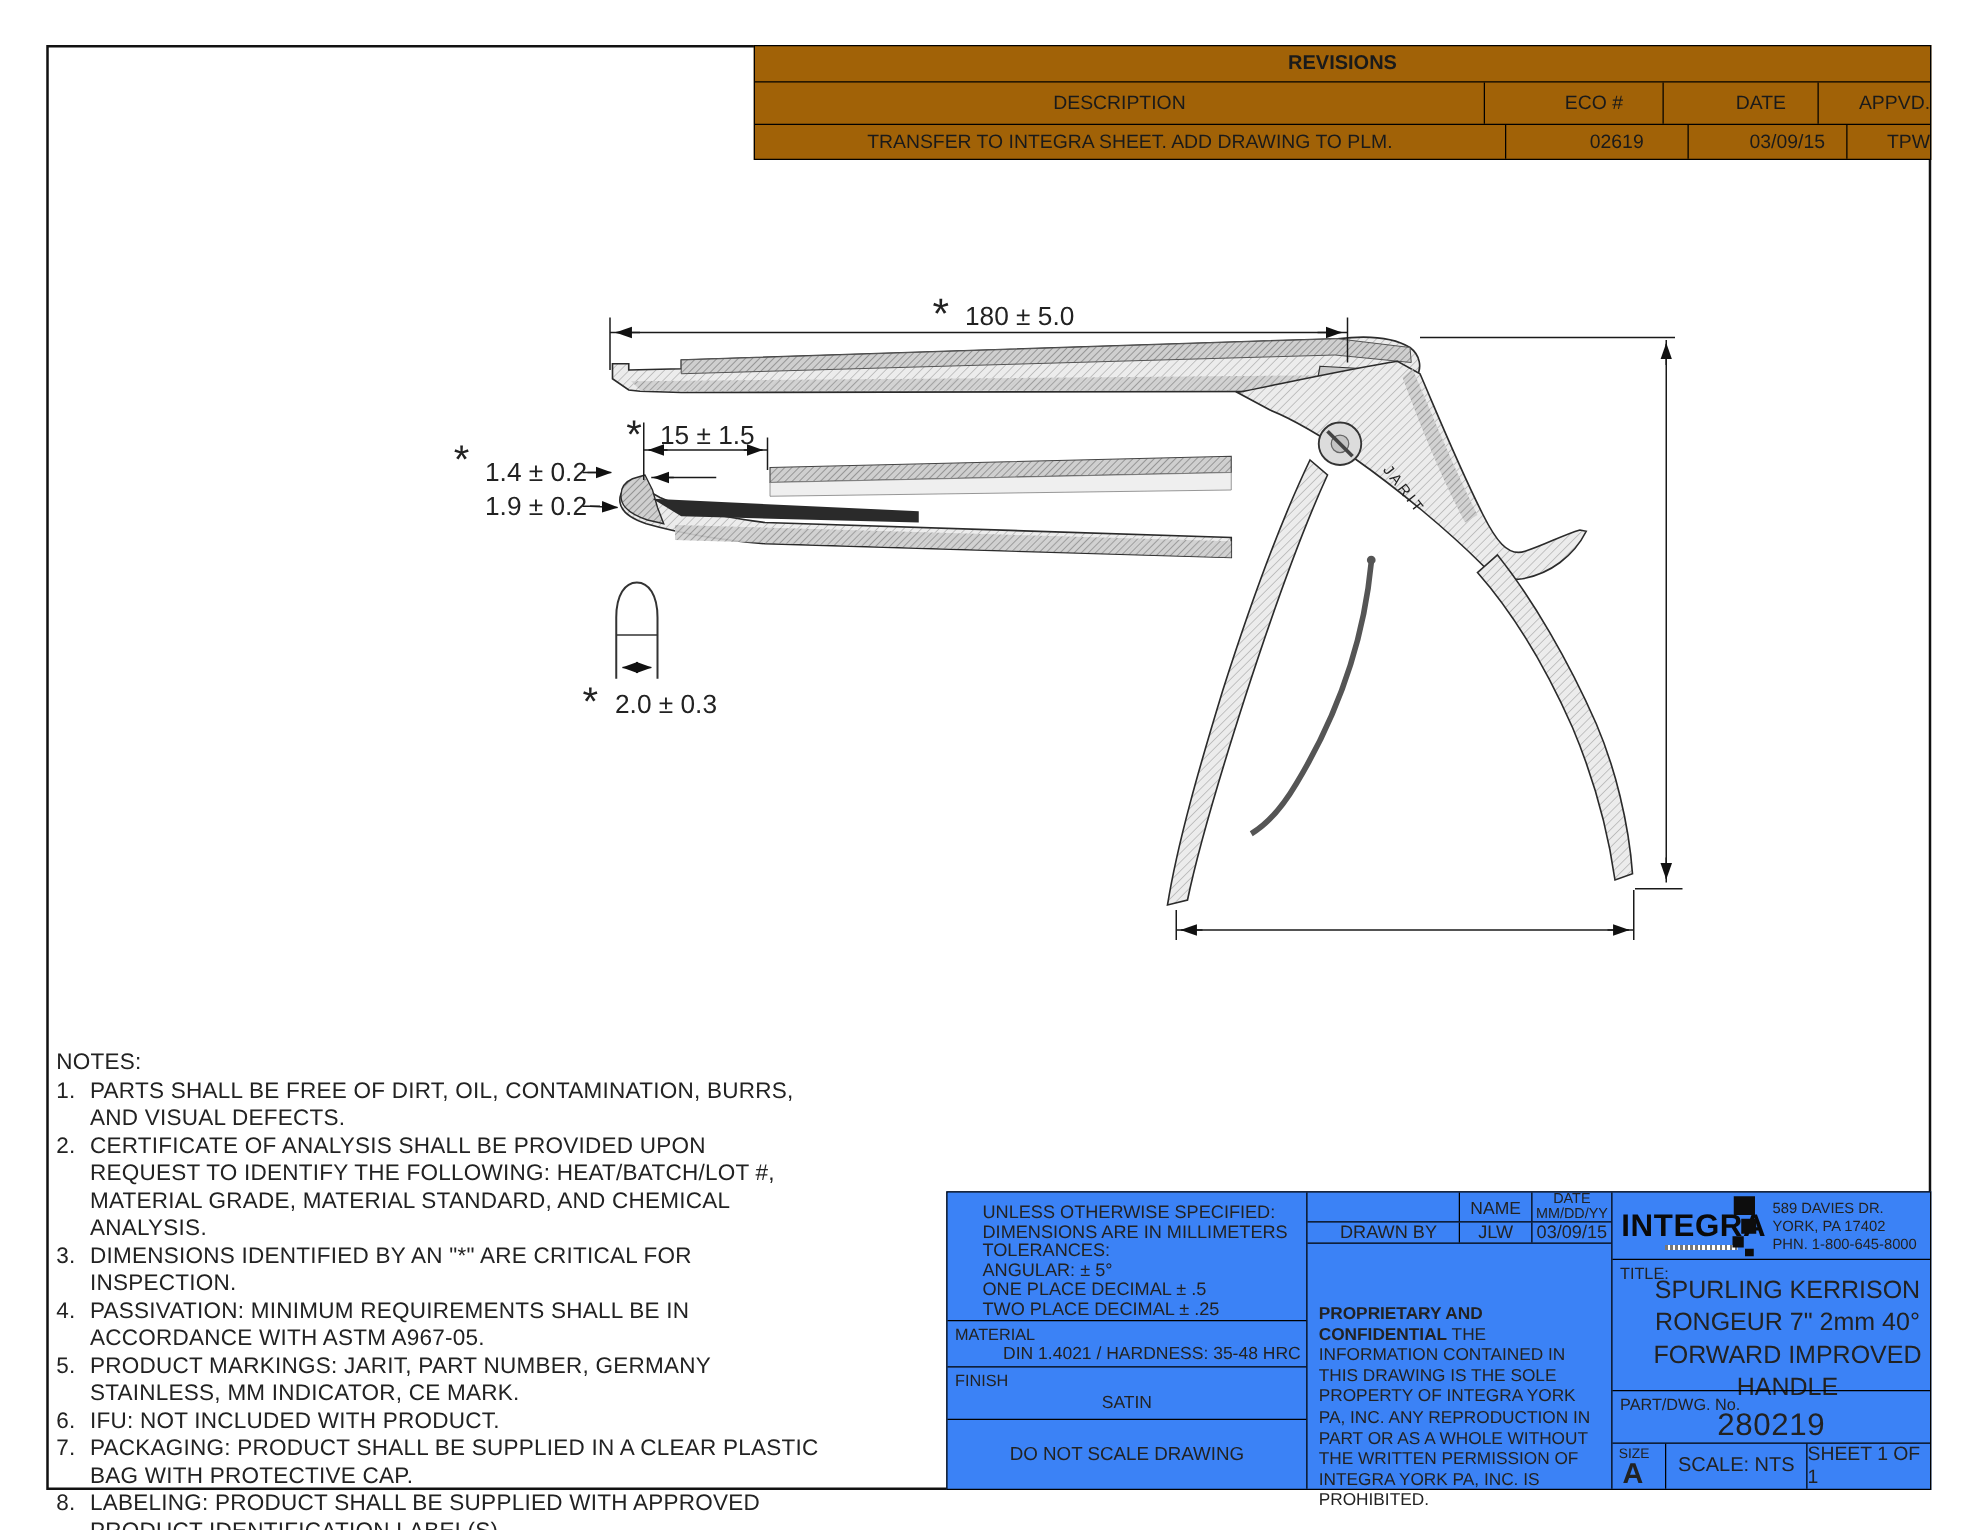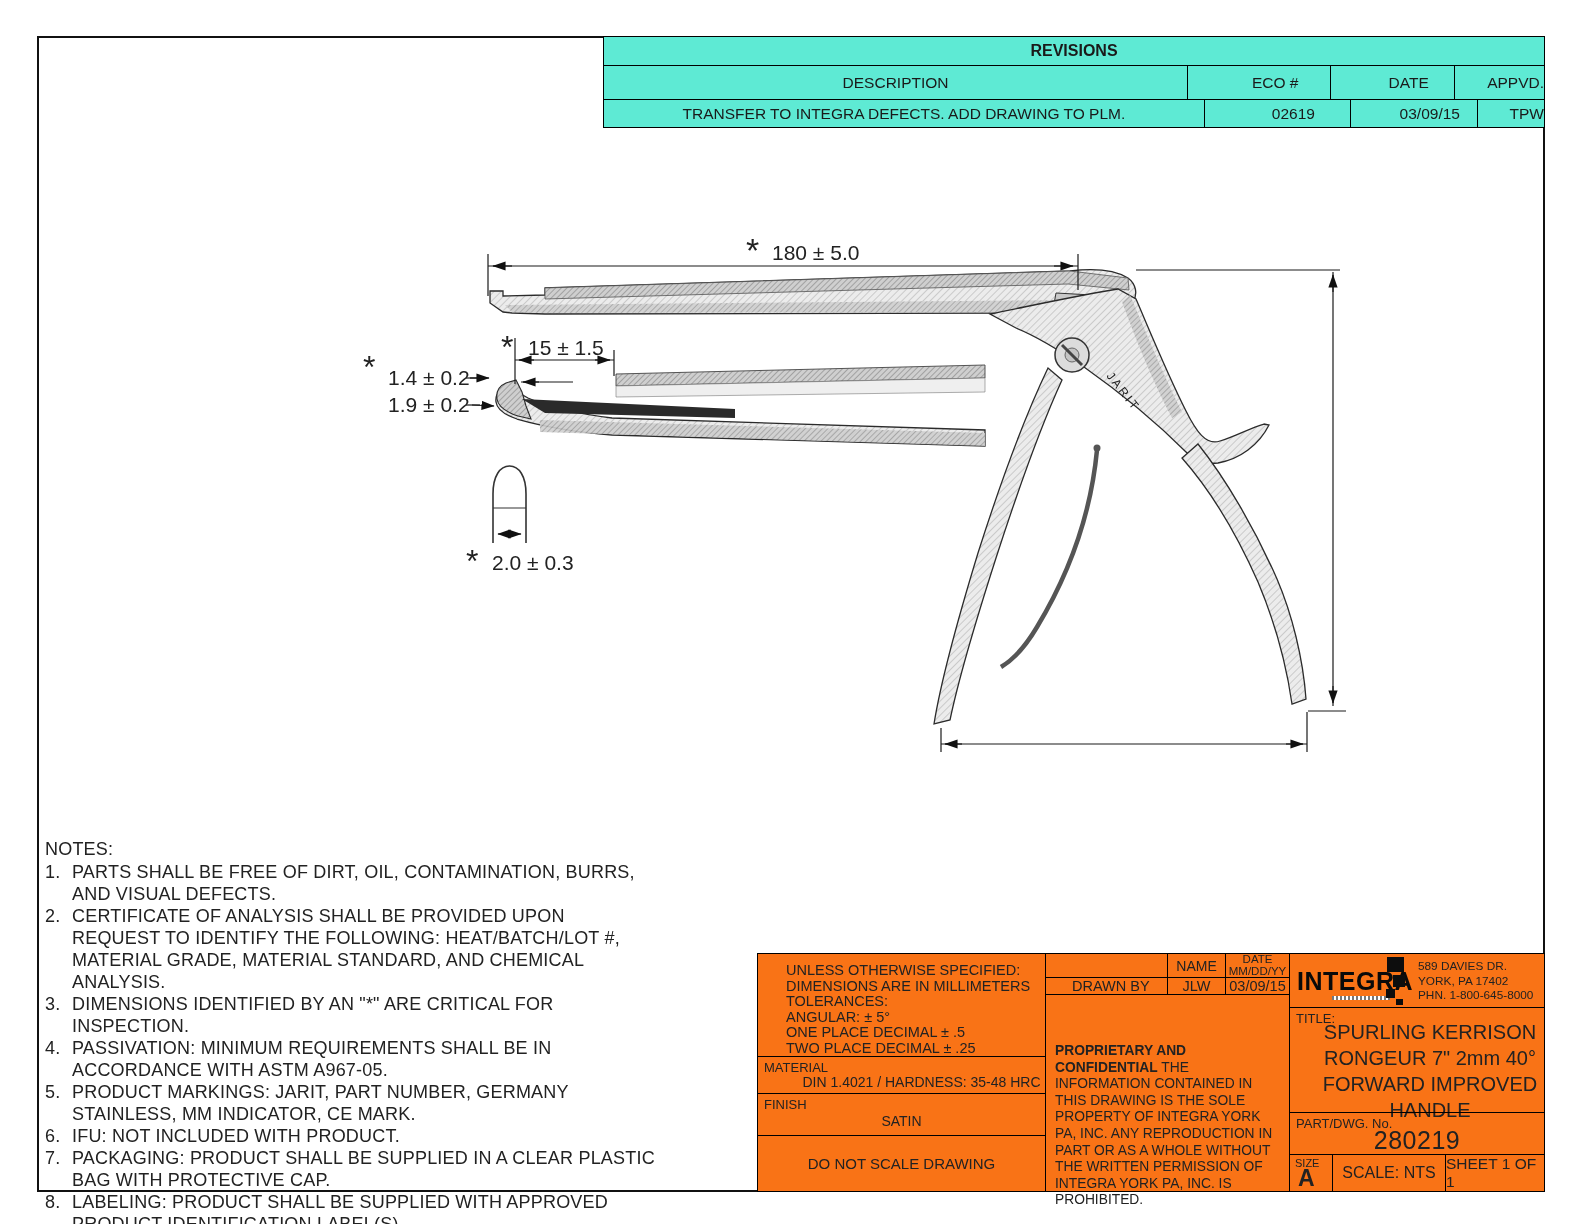--- a/index.html
+++ b/index.html
@@ -1,37 +1,37 @@
 <!DOCTYPE html>
 <html><head>
 <meta charset="utf-8">
 <style>
   html,body{margin:0;padding:0;background:#fff;}
   body{width:1584px;height:1224px;position:relative;font-family:"Liberation Sans",sans-serif;color:#1a1a1a;}
   .abs{position:absolute;box-sizing:border-box;}
   
   .sheet-border{left:37px;top:36px;width:1508px;height:1156px;border:2px solid #111;}
   
-  .rev{left:603px;top:36px;width:942px;height:92px;border:1.5px solid #000;display:flex;flex-direction:column;background:#5eead4;}
+  .rev{left:603px;top:36px;width:942px;height:92px;border:1.5px solid #000;display:flex;flex-direction:column;background:#a16207;}
   .rev-title{height:28px;border-bottom:1.5px solid #000;display:flex;align-items:center;justify-content:center;font-weight:bold;font-size:16px;}
   .rev-row{display:flex;flex:1;gap:32px;}
   .rev-row > div{display:flex;align-items:center;justify-content:center;font-size:15.5px;}
   .rc1{width:641px;border-right:1.5px solid #000;}
   .rc2{width:121px;border-right:1.5px solid #000;}
   .rc3{width:100px;border-right:1.5px solid #000;}
   .rc4{flex:1;}
   .rev-hdr{border-bottom:1.5px solid #000;height:33px;flex:none;}
   
   .notes{left:45px;top:838px;width:640px;font-size:18px;line-height:22px;letter-spacing:.2px;color:#222;}
   .notes-h{margin-bottom:1px;}
   .note{display:flex;}
   .note .nnum{width:27px;flex:none;}
   .note .ntext{width:585px;}
   
-  .tb{left:757px;top:953px;width:788px;height:239px;border:1.5px solid #000;display:flex;background:#f97316;font-size:14px;color:#222;}
+  .tb{left:757px;top:953px;width:788px;height:239px;border:1.5px solid #000;display:flex;background:#3b82f6;font-size:14px;color:#222;}
   .tb-col{display:flex;flex-direction:column;box-sizing:border-box;}
   .tb-l{width:287px;}
   .tb-m{width:244px;border-left:1.5px solid #000;}
   .tb-r{flex:1;border-left:1.5px solid #000;}
   .cell{box-sizing:border-box;position:relative;}
   .bt{border-top:1.5px solid #000;}
   .bl{border-left:1.5px solid #000;}
   .tol{height:102px;padding:9px 6px 0 28px;font-size:14.5px;line-height:15.6px;}
   .mat{height:38px;}
   .fin{height:42px;}
@@ -73,21 +73,21 @@
 
 <div class="abs rev">
   <div class="rev-title">REVISIONS</div>
   <div class="rev-row rev-hdr">
     <div class="rc1">DESCRIPTION</div>
     <div class="rc2">ECO #</div>
     <div class="rc3">DATE</div>
     <div class="rc4">APPVD.</div>
   </div>
   <div class="rev-row">
-    <div class="rc1">TRANSFER TO INTEGRA DEFECTS. ADD DRAWING TO PLM.</div>
+    <div class="rc1">TRANSFER TO INTEGRA SHEET. ADD DRAWING TO PLM.</div>
     <div class="rc2">02619</div>
     <div class="rc3">03/09/15</div>
     <div class="rc4">TPW</div>
   </div>
 </div>
 
 <svg class="art" width="1584" height="1224" viewBox="0 0 1584 1224">
   <defs>
     <pattern id="ht" width="5" height="5" patternUnits="userSpaceOnUse" patternTransform="rotate(45)">
       <rect width="5" height="5" fill="#ececec"></rect>

